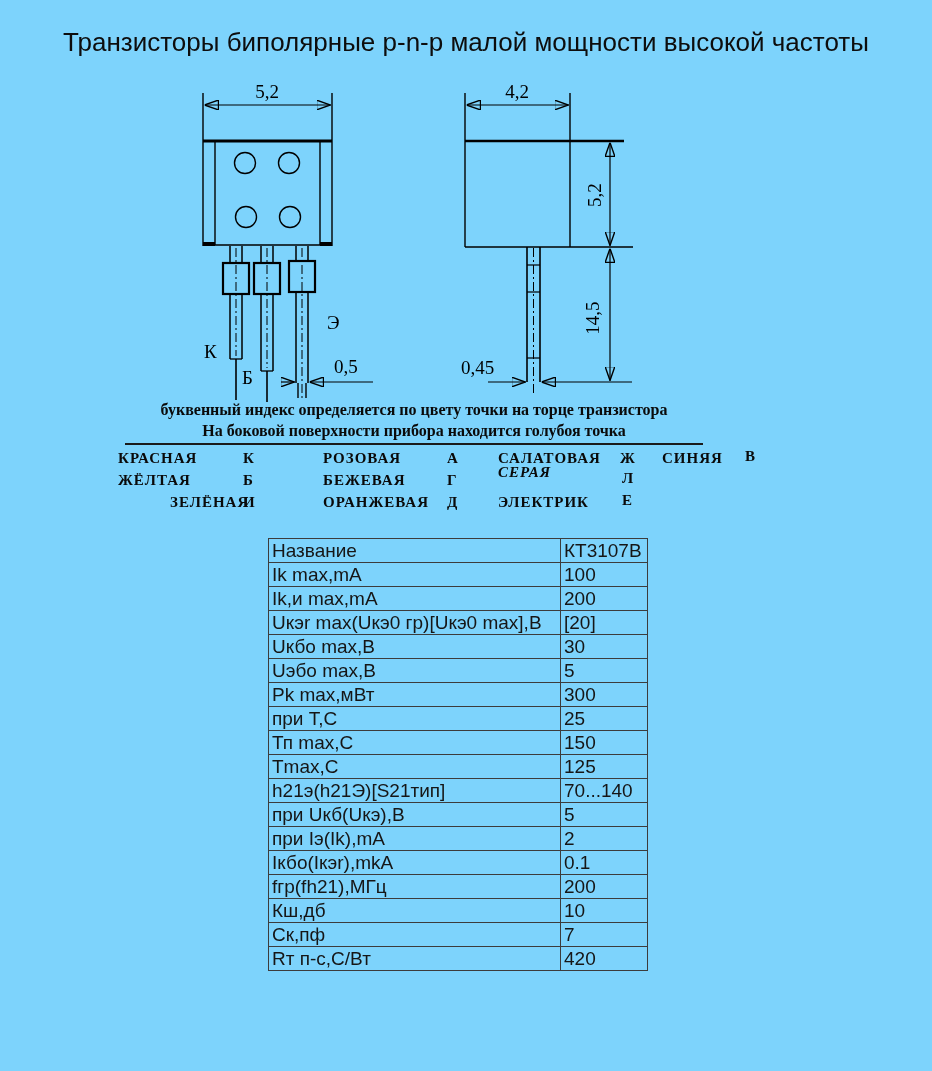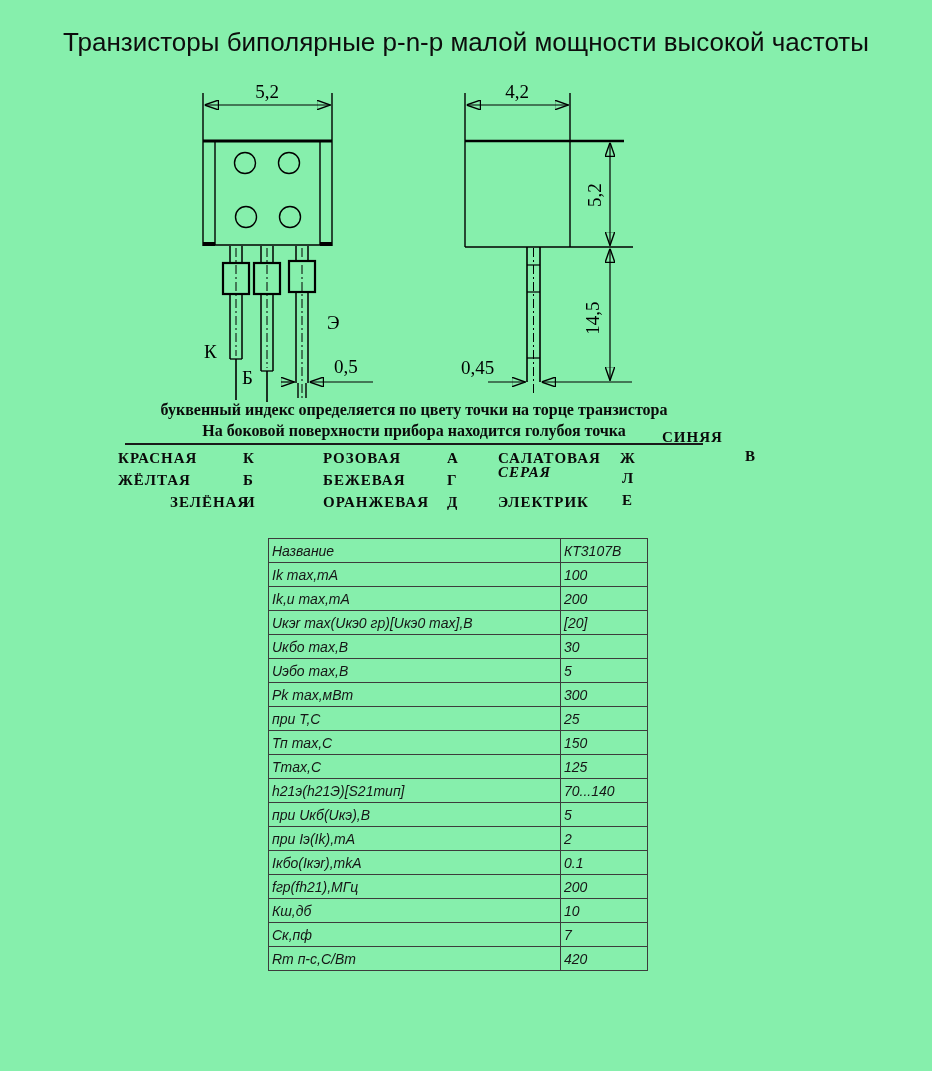--- a/index.html
+++ b/index.html
@@ -1,31 +1,31 @@
 <!DOCTYPE html>
 <html><head>
 <meta charset="utf-8">
 <style>
   html,body{margin:0;padding:0;background:#fff;}
-  .page{position:relative;width:932px;height:1071px;background:#86efac;overflow:hidden;
+  .page{position:relative;width:932px;height:1071px;background:#7dd3fc;overflow:hidden;
         font-family:"Liberation Sans",sans-serif;color:#111;}
   .title{position:absolute;top:27px;left:0;width:932px;text-align:center;
          font-size:26px;letter-spacing:0px;color:#0d0d0d;white-space:nowrap;}
   .drawing-svg{position:absolute;left:0;top:70px;width:932px;height:340px;}
   .drawing-svg line,.drawing-svg rect,.drawing-svg circle,.drawing-svg path{stroke:#000;fill:none;}
   .drawing-svg text{fill:#000;stroke:none;font-family:"Liberation Serif",serif;font-size:19px;}
   .lead-label{font-size:20px;}
   .notes{position:absolute;left:125px;top:399px;width:578px;text-align:center;
          font-family:"Liberation Serif",serif;font-weight:600;font-size:16px;line-height:21px;
          color:#0a0a0a;}
   .notes-rule{position:absolute;left:125px;top:443px;width:578px;height:2px;background:#1a1a1a;}
   .cc{position:absolute;font-family:"Liberation Serif",serif;font-weight:700;font-size:15px;
       letter-spacing:1px;color:#0a0a0a;white-space:nowrap;}
   .spec-table{position:absolute;left:268px;top:538px;border-collapse:collapse;table-layout:fixed;
-              font-family:"Liberation Sans",sans-serif;font-size:14px;color:#161616;font-style:italic;}
+              font-family:"Liberation Sans",sans-serif;font-size:19px;color:#161616;}
   .spec-table td{border:1px solid #3c3c3c;height:23px;padding:0 1px 0 3px;white-space:nowrap;
                  overflow:hidden;vertical-align:middle;}
   .spec-table .c-param{width:287px;}
   .spec-table .c-val{width:82px;}
 </style>
 </head>
 <body>
 
 <div class="page">
 
@@ -145,21 +145,21 @@
   </div>
   <div class="notes-rule"></div>
 
   <div>
     <span class="cc" style="left:118px;top:450px;">КРАСНАЯ</span>
     <span class="cc" style="left:243px;top:450px;">К</span>
     <span class="cc" style="left:323px;top:450px;">РОЗОВАЯ</span>
     <span class="cc" style="left:447px;top:450px;">А</span>
     <span class="cc" style="left:498px;top:450px;">САЛАТОВАЯ</span>
     <span class="cc" style="left:620px;top:450px;">Ж</span>
-    <span class="cc" style="left:662px;top:429px;">СИНЯЯ</span>
+    <span class="cc" style="left:662px;top:450px;">СИНЯЯ</span>
     <span class="cc" style="left:745px;top:448px;">В</span>
 
     <span class="cc" style="left:118px;top:472px;">ЖЁЛТАЯ</span>
     <span class="cc" style="left:243px;top:472px;">Б</span>
     <span class="cc" style="left:323px;top:472px;">БЕЖЕВАЯ</span>
     <span class="cc" style="left:447px;top:472px;">Г</span>
     <span class="cc" style="left:498px;top:464px;font-style:italic;">СЕРАЯ</span>
     <span class="cc" style="left:622px;top:470px;">Л</span>
 
     <span class="cc" style="left:134px;top:494px;margin-left:36px;">ЗЕЛЁНАЯ</span>

